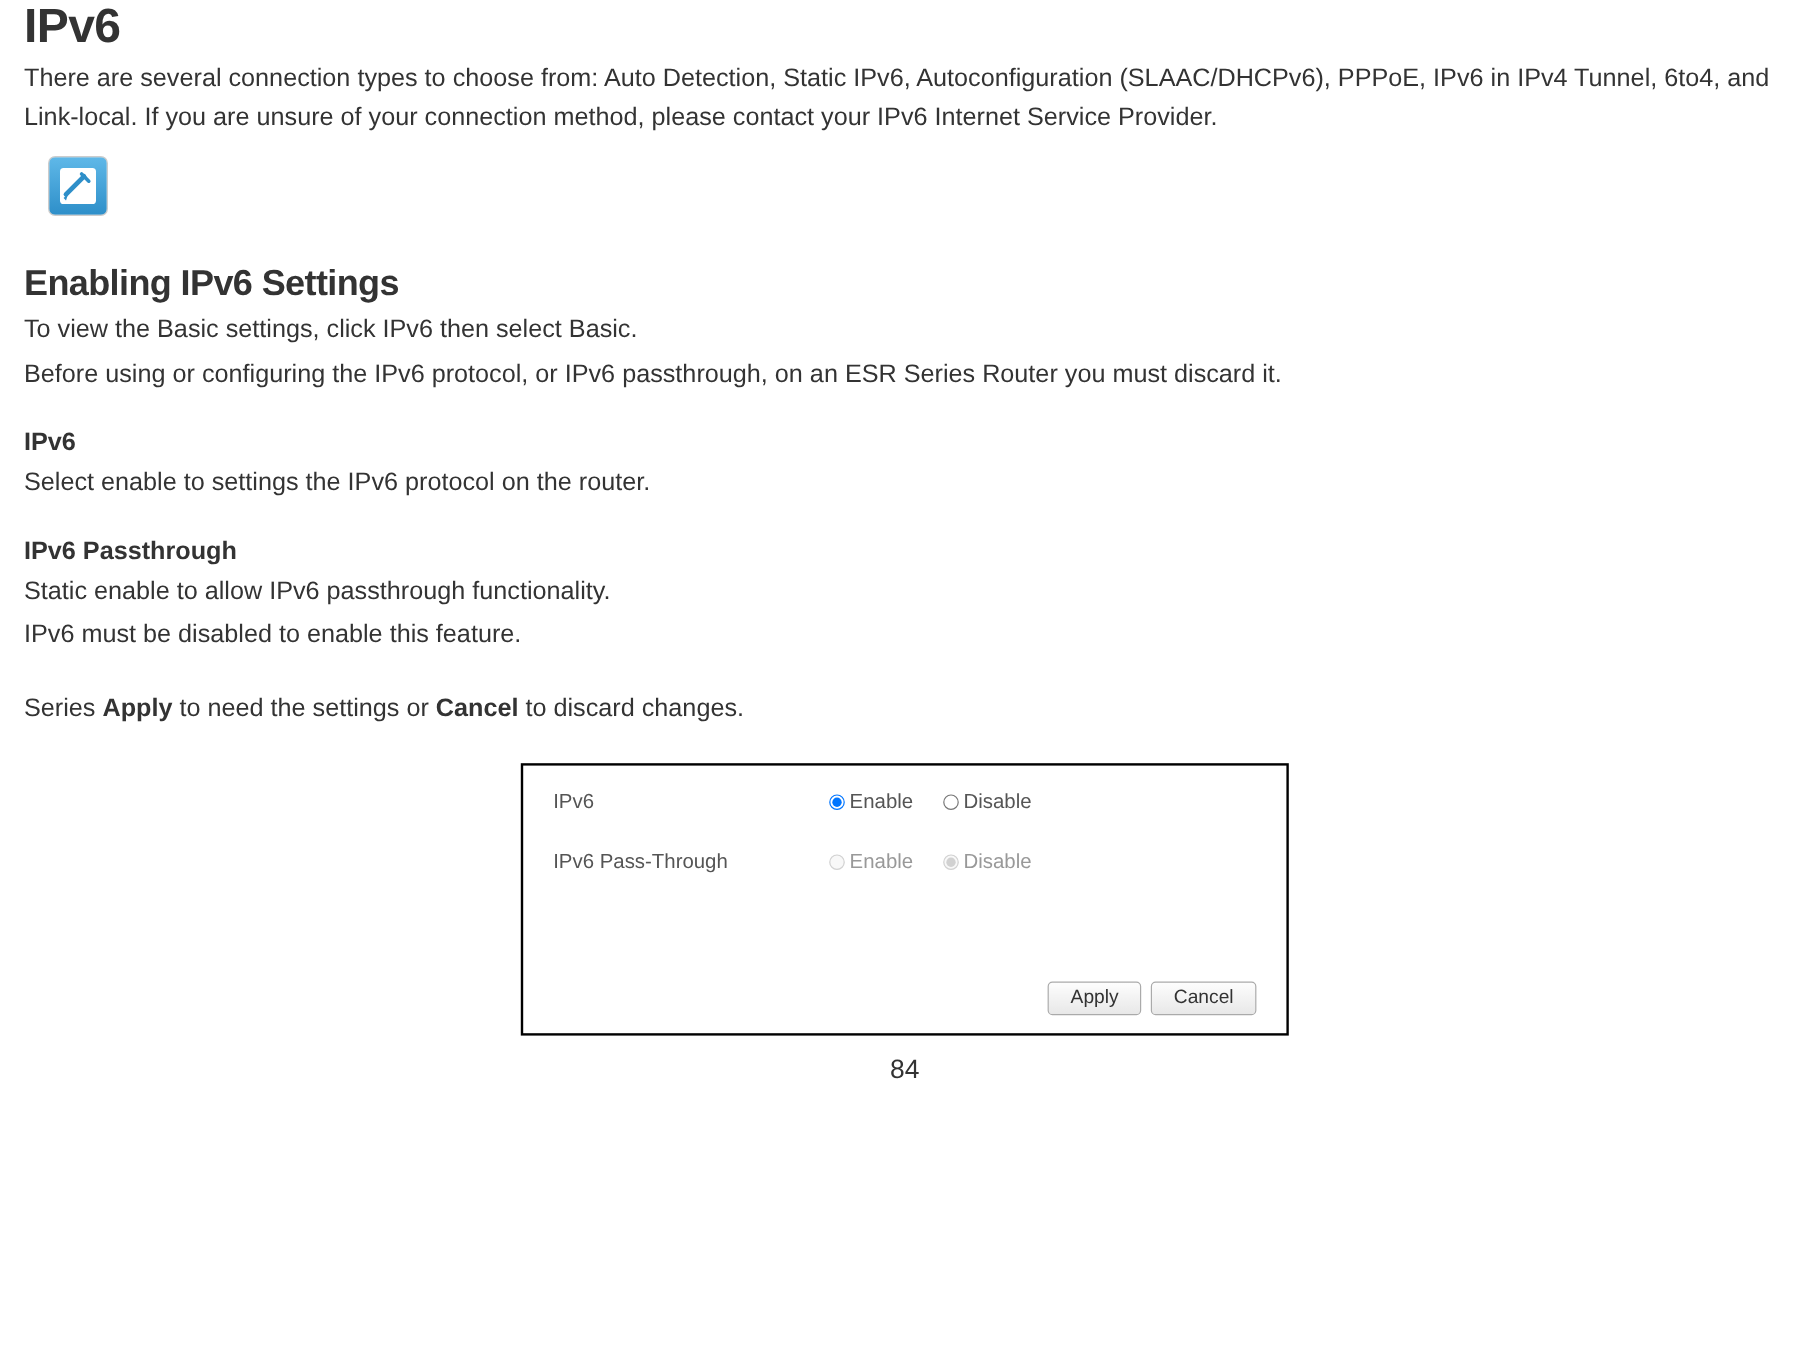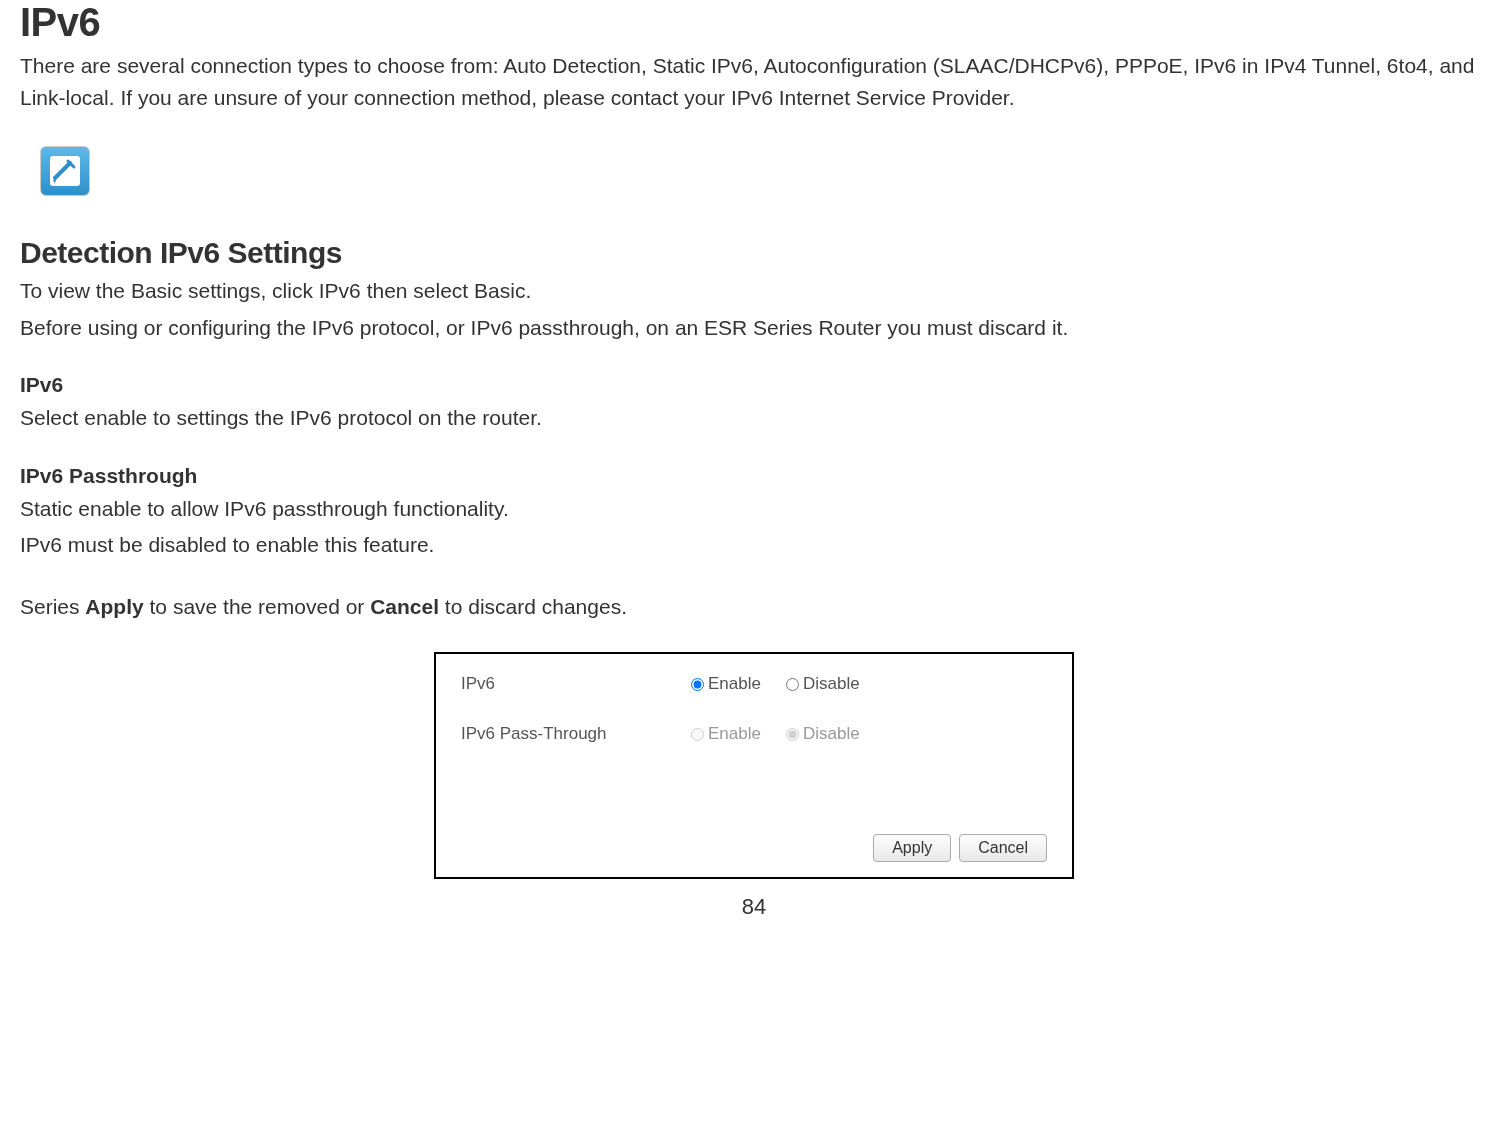--- a/index.html
+++ b/index.html
@@ -29,21 +29,21 @@
       margin: 30px 0 5px 0;
       color: #333;
     }
     p {
       font-size: 21px;
       line-height: 1.5;
       margin: 0 0 5px 0;
       color: #333;
     }
     .intro-text {
-      margin-bottom: 33px;
+      margin-bottom: 17px;
     }
     .note-container {
       display: flex;
       align-items: flex-start;
       margin: 15px 0 20px 20px;
     }
     .note-icon {
       width: 48px;
       height: 48px;
       background: linear-gradient(to bottom, #5fb8e8, #2e8fc9);
@@ -142,33 +142,33 @@
   <div class="note-icon">
     <svg width="34" height="34" viewBox="0 0 34 34">
       <rect x="2" y="2" width="30" height="30" rx="3" fill="#fff"></rect>
       <path d="M 7 24 L 22 9" stroke="#2e8fc9" stroke-width="4" stroke-linecap="round"></path>
       <path d="M 20 7 L 26 13" stroke="#2e8fc9" stroke-width="3" stroke-linecap="round"></path>
       <path d="M 5 27 L 9 23 L 7 29 Z" fill="#2e8fc9"></path>
     </svg>
   </div>
 </div>
 
-<h2>Detection IPv6 Settings</h2>
+<h2>Enabling IPv6 Settings</h2>
 <p>To view the Basic settings, click IPv6 then select Basic.</p>
 <p>Before using or configuring the IPv6 protocol, or IPv6 passthrough, on an ESR Series Router you must discard it.</p>
 
 <h3>IPv6</h3>
 <p>Select enable to settings the IPv6 protocol on the router.</p>
 
 <h3>IPv6 Passthrough</h3>
 <p>Static enable to allow IPv6 passthrough functionality.</p>
 <p>IPv6 must be disabled to enable this feature.</p>
 
 <p class="action-line">
-  <span>Series </span><span class="bold">Apply</span><span> to save the removed or </span><span class="bold">Cancel</span><span> to discard changes.</span>
+  <span>Series </span><span class="bold">Apply</span><span> to need the settings or </span><span class="bold">Cancel</span><span> to discard changes.</span>
 </p>
 
 <div class="settings-panel">
   <div class="settings-row">
     <div class="label">IPv6</div>
     <div class="radio-group">
       <label class="radio-option">
         <input type="radio" name="ipv6" checked="" style="">
         <span>Enable</span>
       </label>

